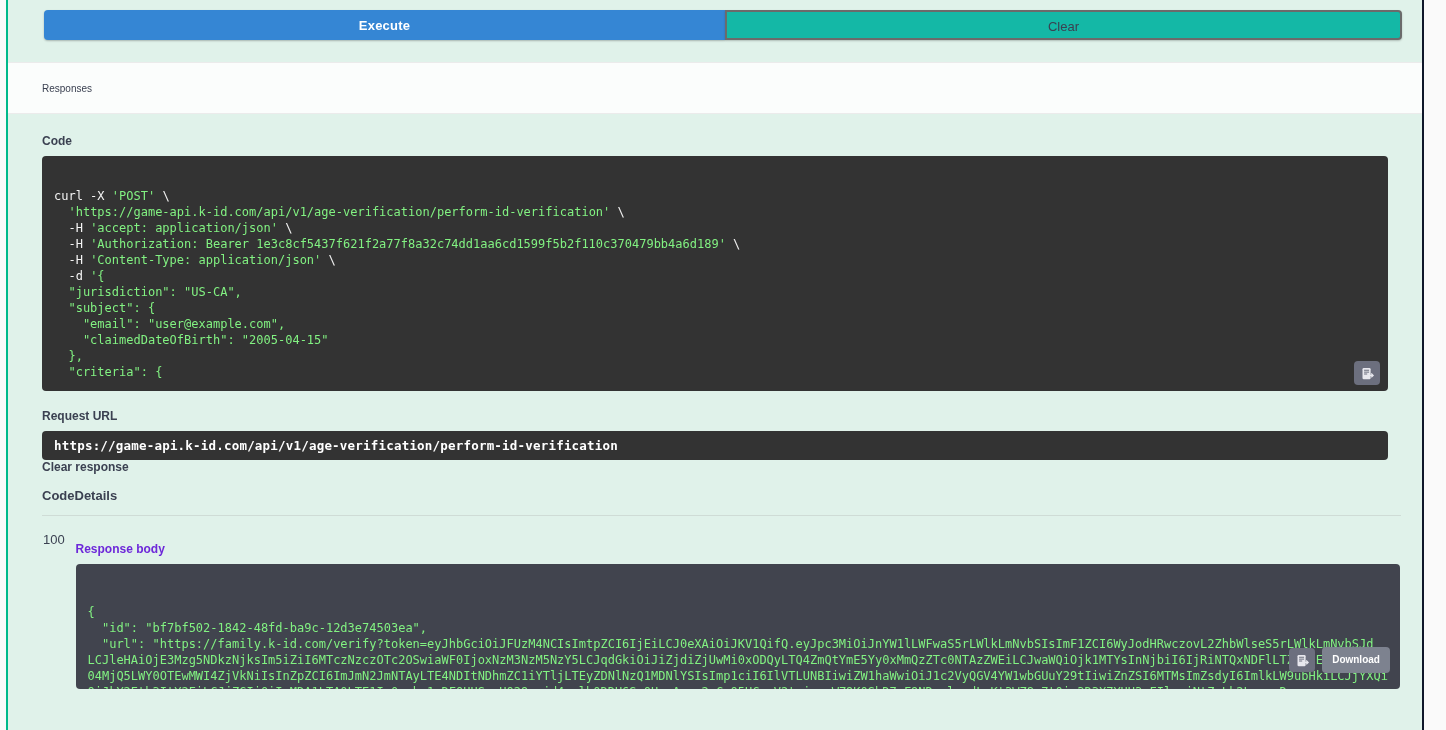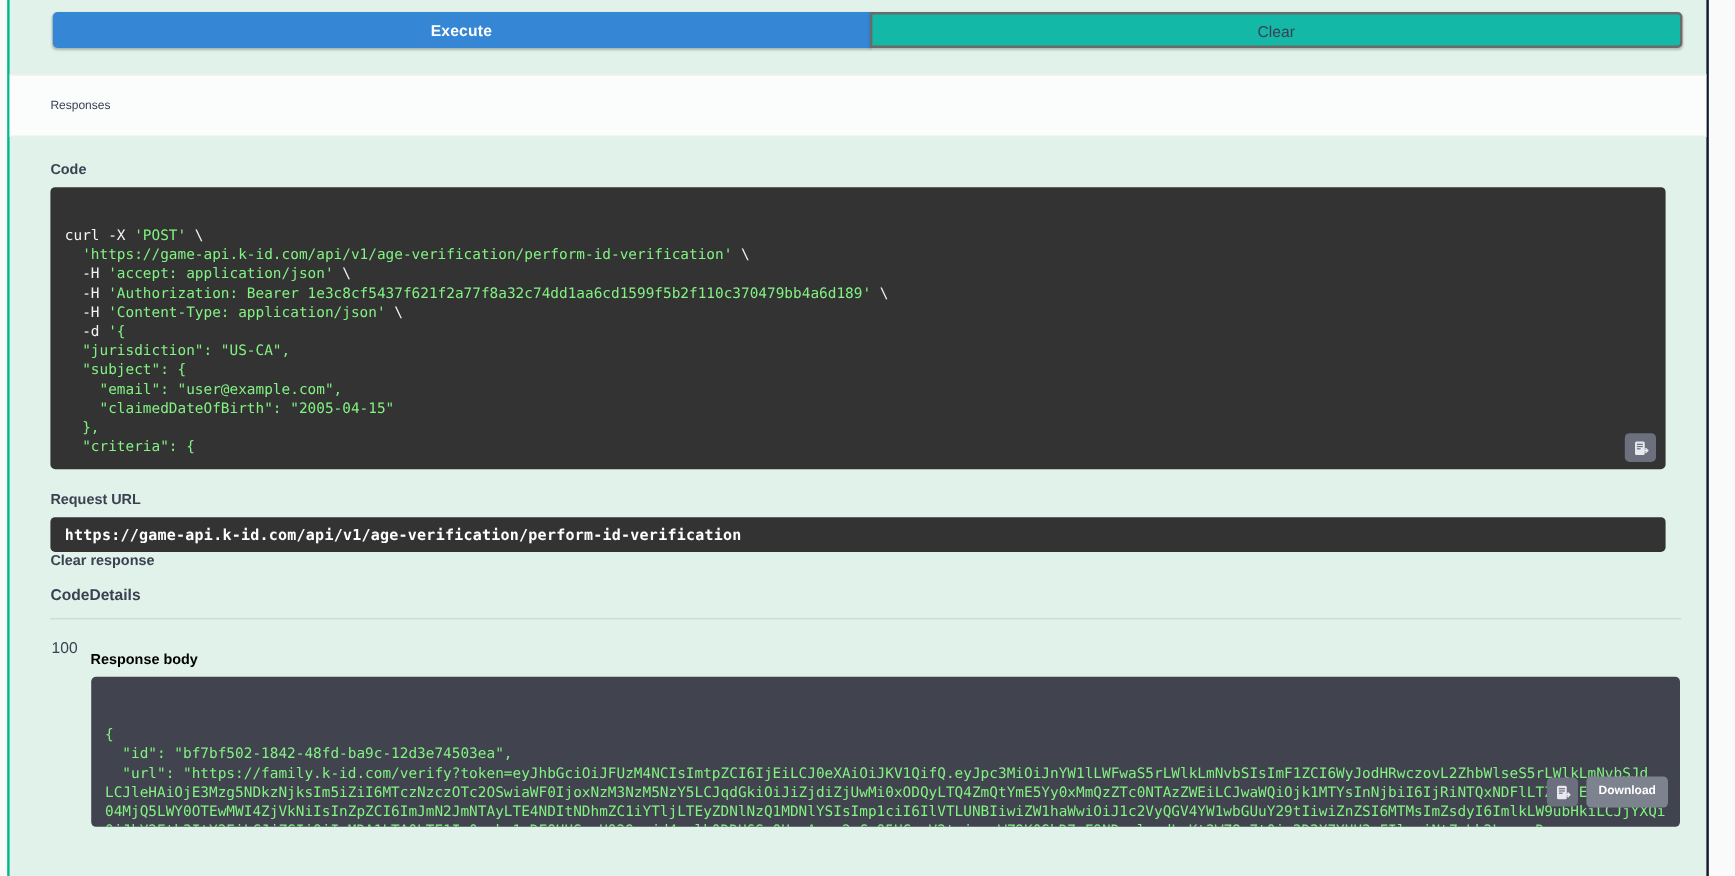--- a/index.html
+++ b/index.html
@@ -151,21 +151,21 @@
     vertical-align: top;
     padding-top: 16px;
     font-size: 13px;
     color: #3b4151;
   }
   .td-code { font-size: 13px; color: #3b4151; }
 
   .rb-label {
     font-size: 12px;
     font-weight: bold;
-    color: #000000;
+    color: #6d28d9;
     margin: 10px 0 8px 0;
   }
   .resp-code-block {
     position: relative;
     background: #41444e;
     border-radius: 4px;
     padding: 8px 12px;
     font-family: "DejaVu Sans Mono", monospace;
     font-size: 12px;
     line-height: 16px;

